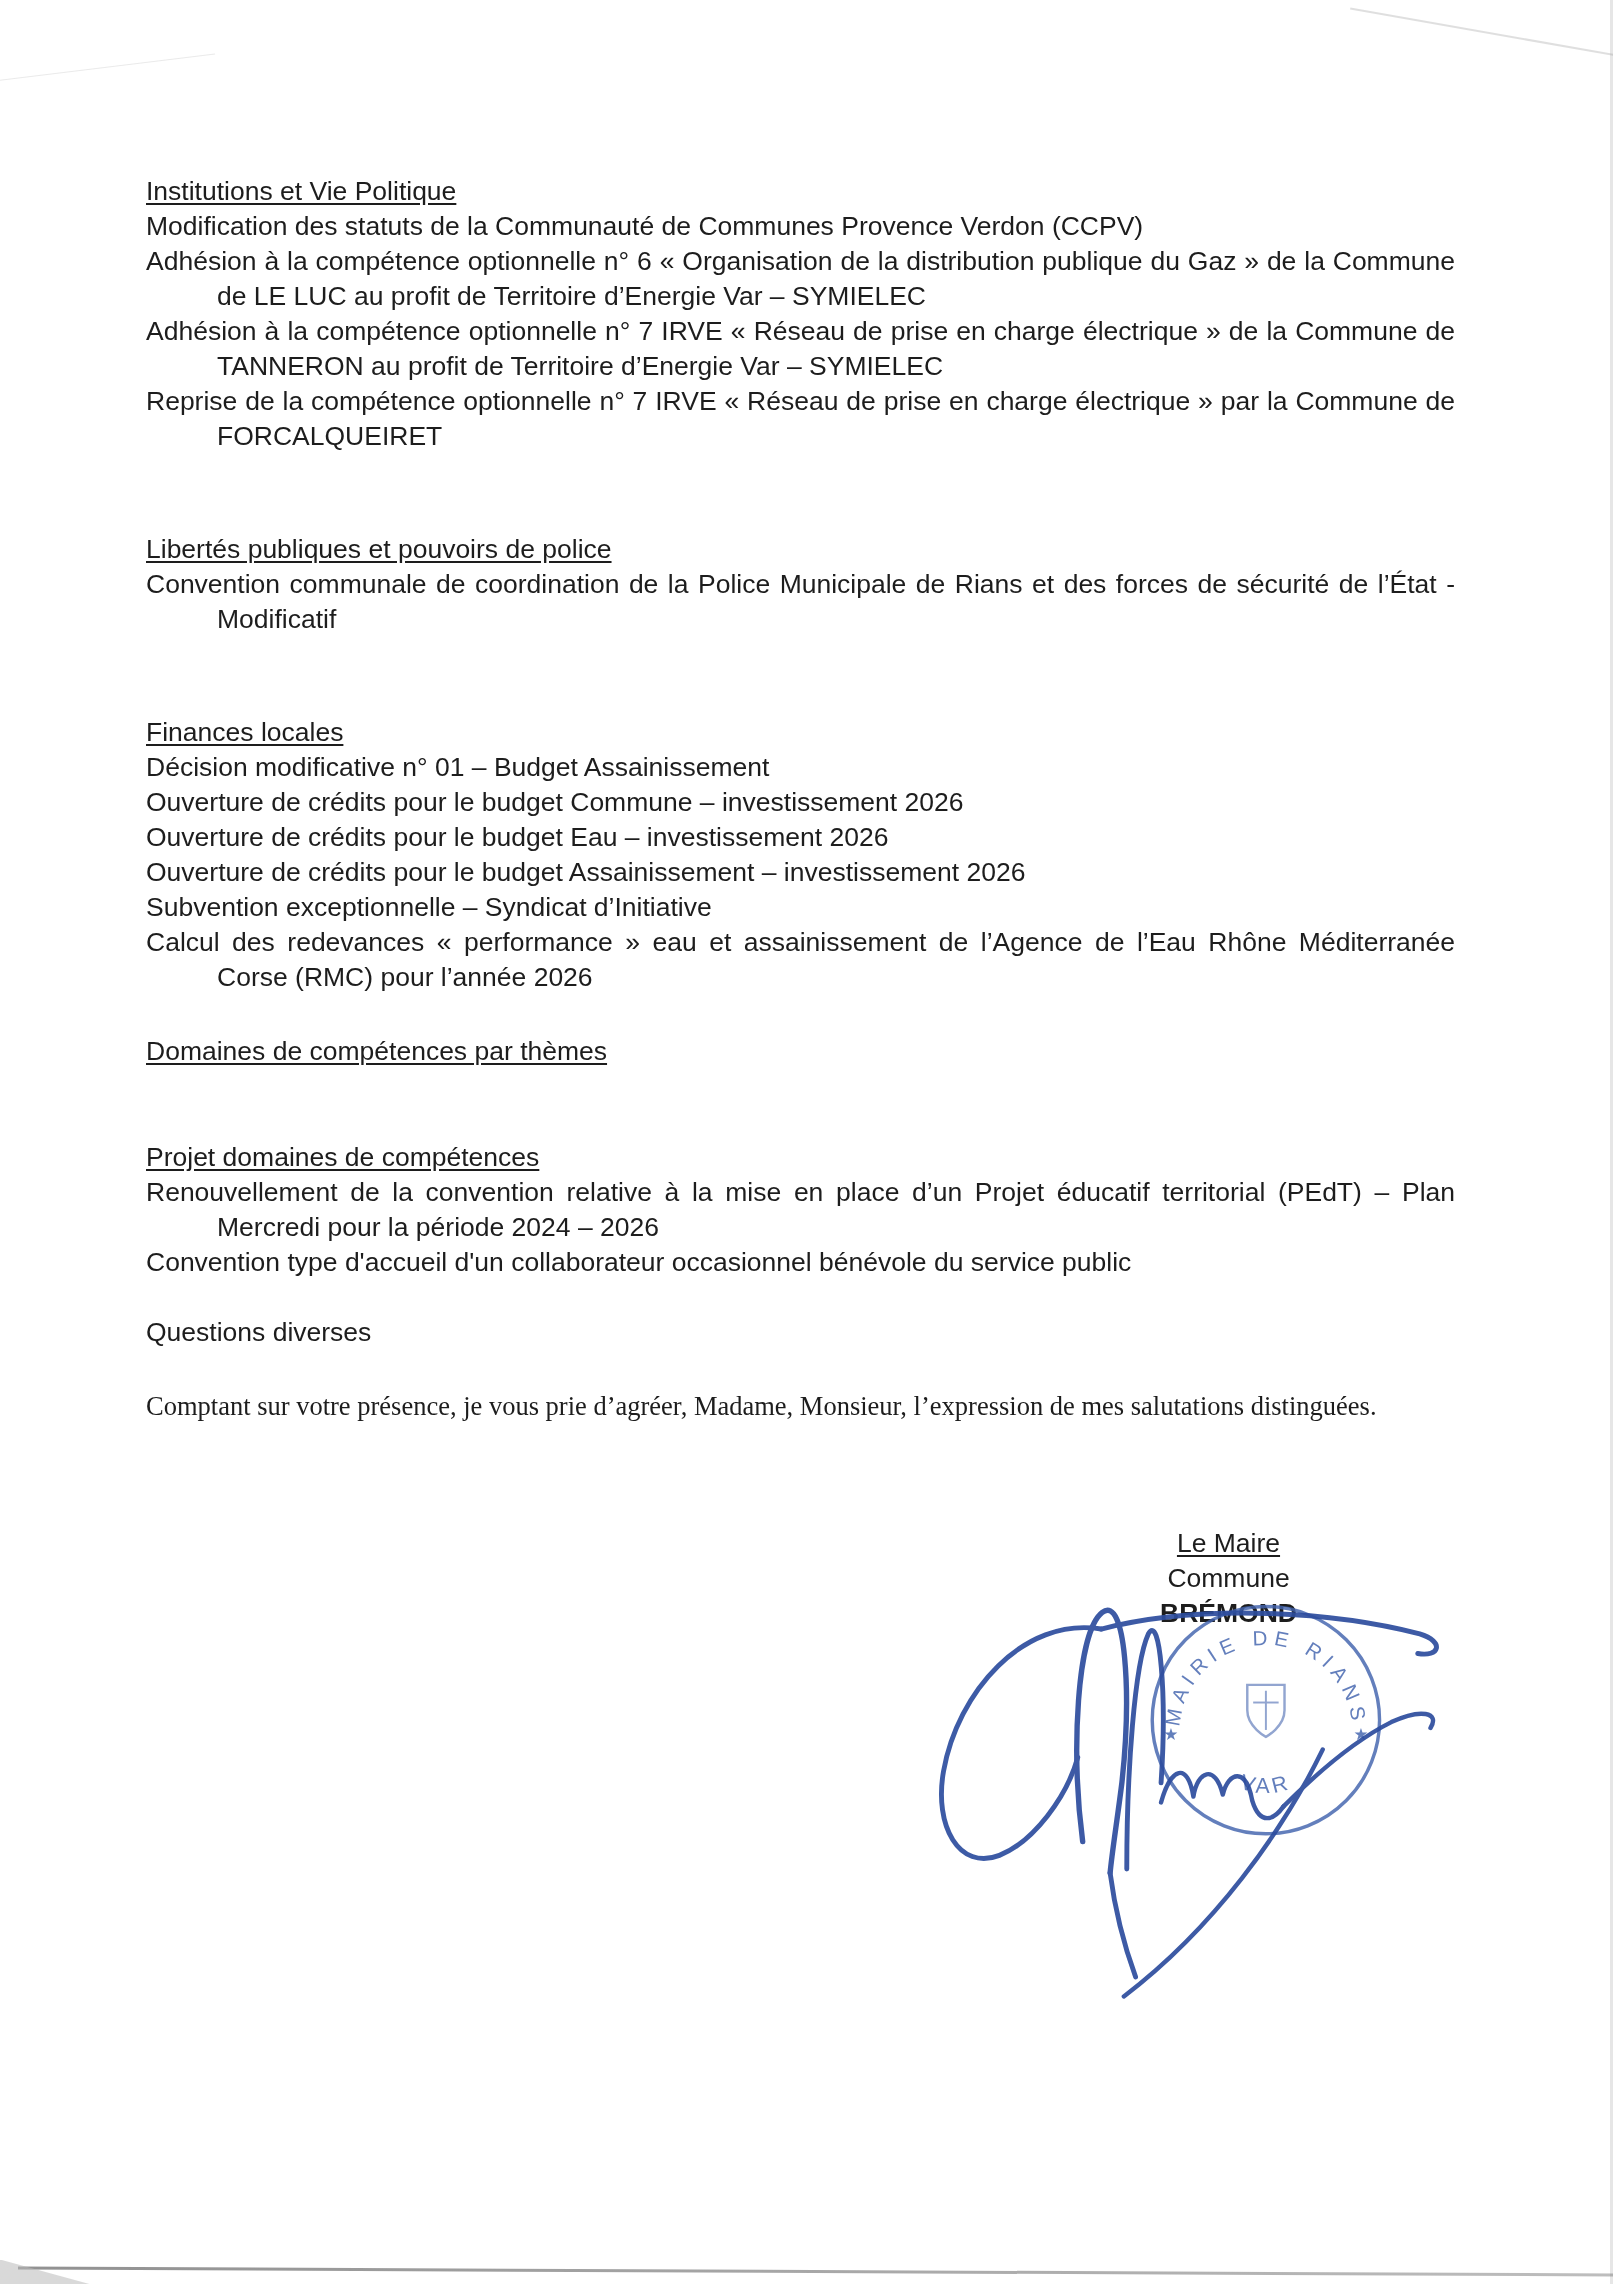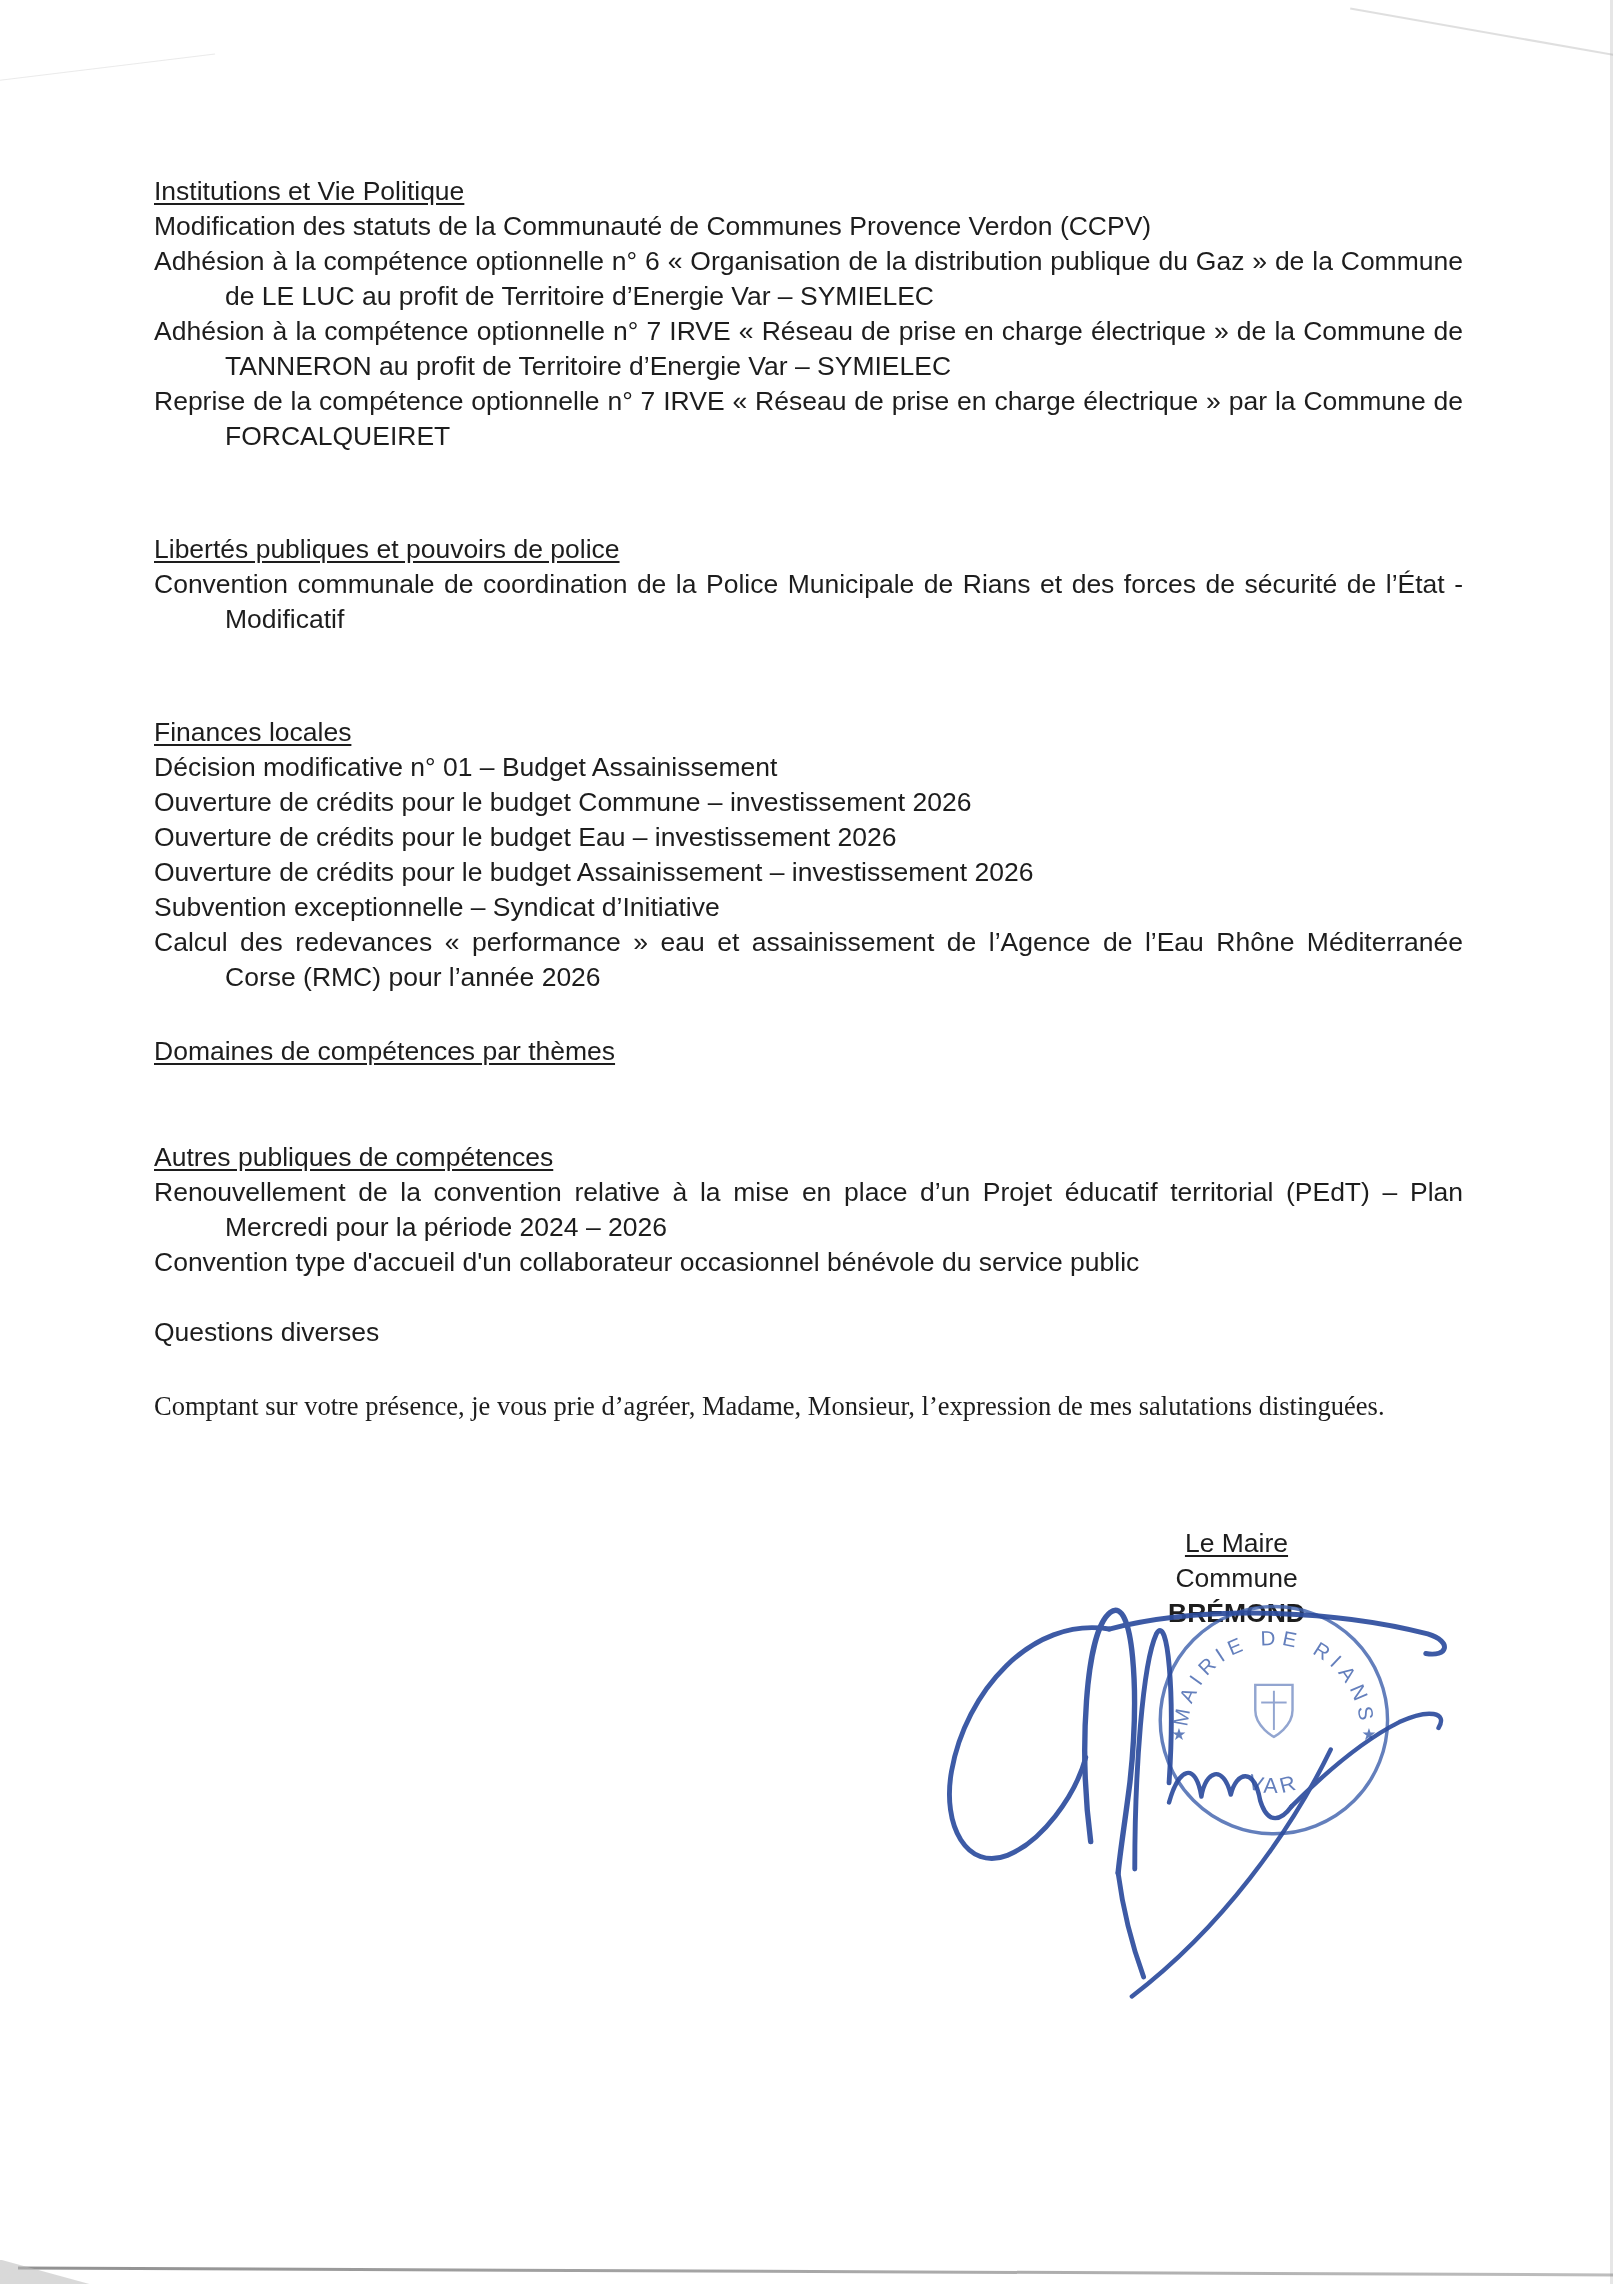--- a/index.html
+++ b/index.html
@@ -8,21 +8,21 @@
     position:relative;
     width:1613px; height:2285px;
     background:#ffffff;
     font-family:"Liberation Sans","DejaVu Sans",sans-serif;
     font-size:26.5px;
     line-height:35px;
     color:#1d1d1d;
   }
   .content {
     position:absolute;
-    left:154px; top:174px;
+    left:146px; top:174px;
     width:1309px;
   }
   h2.hd {
     font-size:26.5px;
     font-weight:400;
     text-decoration:underline;
     text-underline-offset:2.9px;
   }
   .item {
     text-align:justify;
@@ -121,21 +121,21 @@
       <p class="item">Ouverture de crédits pour le budget Assainissement – investissement 2026</p>
       <p class="item">Subvention exceptionnelle – Syndicat d’Initiative</p>
       <p class="item">Calcul des redevances « performance » eau et assainissement de l’Agence de l’Eau Rhône Méditerranée Corse (RMC) pour l’année 2026</p>
     </section>
 
     <section class="sec-domaines">
       <h2 class="hd">Domaines de compétences par thèmes</h2>
     </section>
 
     <section class="sec-autres">
-      <h2 class="hd">Autres publiques de compétences</h2>
+      <h2 class="hd">Projet domaines de compétences</h2>
       <p class="item">Renouvellement de la convention relative à la mise en place d’un Projet éducatif territorial (PEdT) – Plan Mercredi pour la période 2024 – 2026</p>
       <p class="item">Convention type d'accueil d'un collaborateur occasionnel bénévole du service public</p>
     </section>
 
     <p class="questions">Questions diverses</p>
 
     <p class="closing">Comptant sur votre présence, je vous prie d’agréer, Madame, Monsieur, l’expression de mes salutations distinguées.</p>
 
     <div class="sig-block">
       <div class="sig-text">

